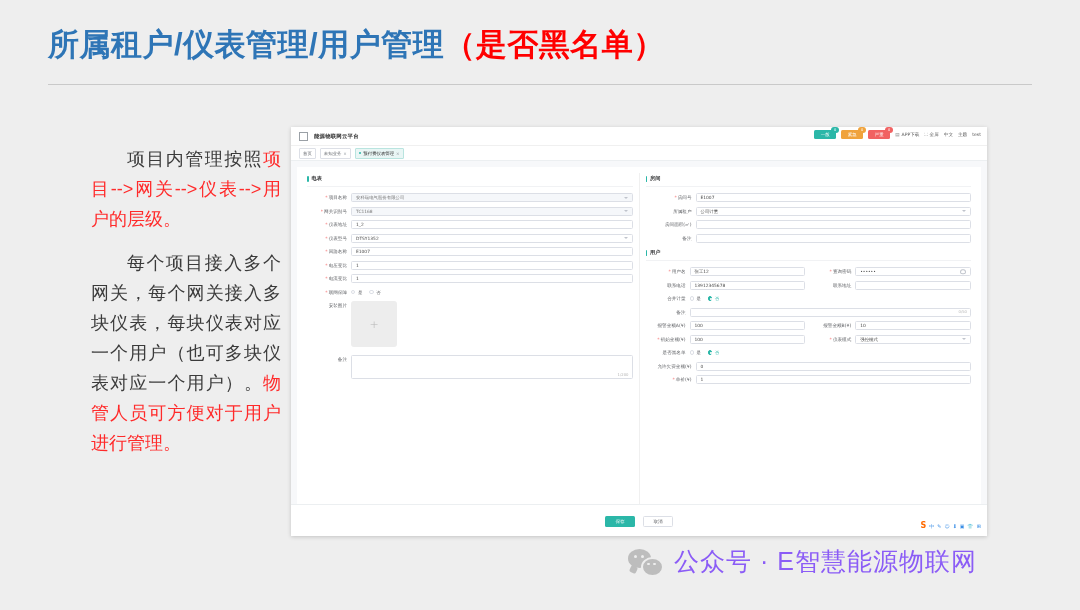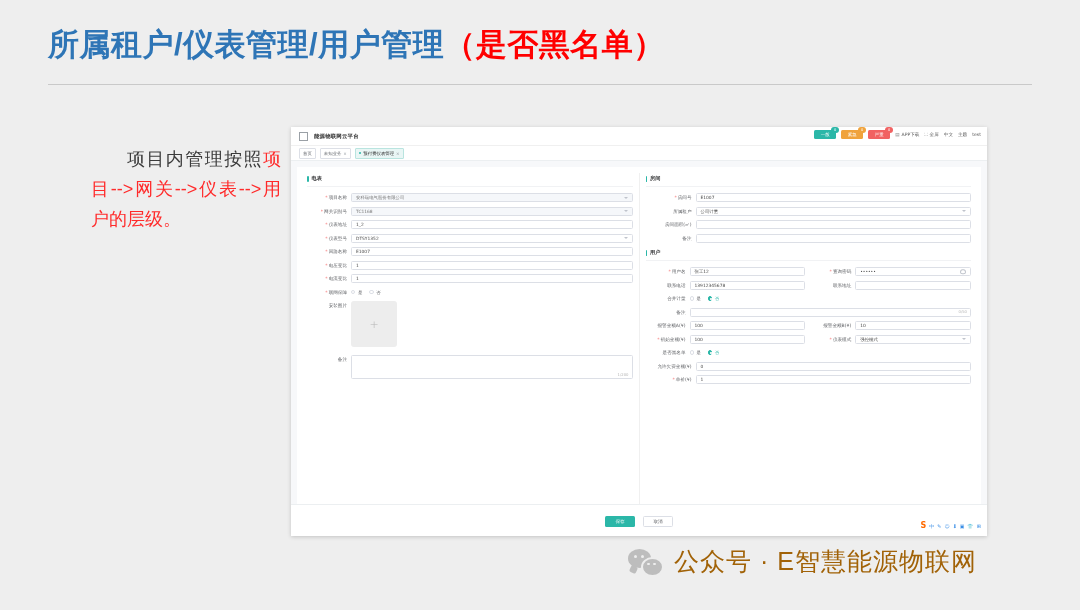--- a/index.html
+++ b/index.html
@@ -182,35 +182,38 @@
   .wx{position:relative;width:34px;height:26px;}
   .wx .b1,.wx .b2{position:absolute;background:#bdbdbd;border-radius:50%;}
   .wx .b1{left:0;top:0;width:23px;height:19px;}
   .wx .b2{left:13px;top:8px;width:19px;height:16px;border:2.5px solid #eeeeee;}
   .wx .t1,.wx .t2{position:absolute;top:6px;width:3px;height:3px;border-radius:50%;background:#eeeeee;}
   .wx .t1{left:6px;} .wx .t2{left:13px;}
   .wx .t3,.wx .t4{position:absolute;top:14px;width:2.6px;height:2.6px;border-radius:50%;background:#eeeeee;}
   .wx .t3{left:19px;} .wx .t4{left:25px;}
   .wx .tail{position:absolute;left:2px;top:17px;width:7px;height:7px;background:#bdbdbd;
     transform:rotate(25deg);border-radius:2px;}
-  .wm-text{font-size:25px;color:#a16207;letter-spacing:1px;white-space:nowrap;}
+  .wm-text{font-size:25px;color:#8b5cf6;letter-spacing:1px;white-space:nowrap;}
 </style>
 </head>
 <body>
 
 <div class="slide">
 
   <div class="slide-title">
     <span>所属租户/仪表管理/用户管理</span><span class="accent">（是否黑名单）</span>
   </div>
   <div class="title-rule"></div>
 
   <div class="desc">
     <p>
       <span>项目内管理按照</span><span class="red">项目--&gt;网关--&gt;仪表--&gt;用户的层级。</span>
+    </p>
+    <p>
+      <span>每个项目接入多个网关，每个网关接入多块仪表，每块仪表对应一个用户（也可多块仪表对应一个用户）。</span><span class="red">物管人员可方便对于用户进行管理。</span>
     </p>
   </div>
 
   <div class="app">
 
     <div class="app-topbar">
       <span class="collapse-icon"></span>
       <span class="app-name">能源物联网云平台</span>
 
       <div class="topbar-right">

